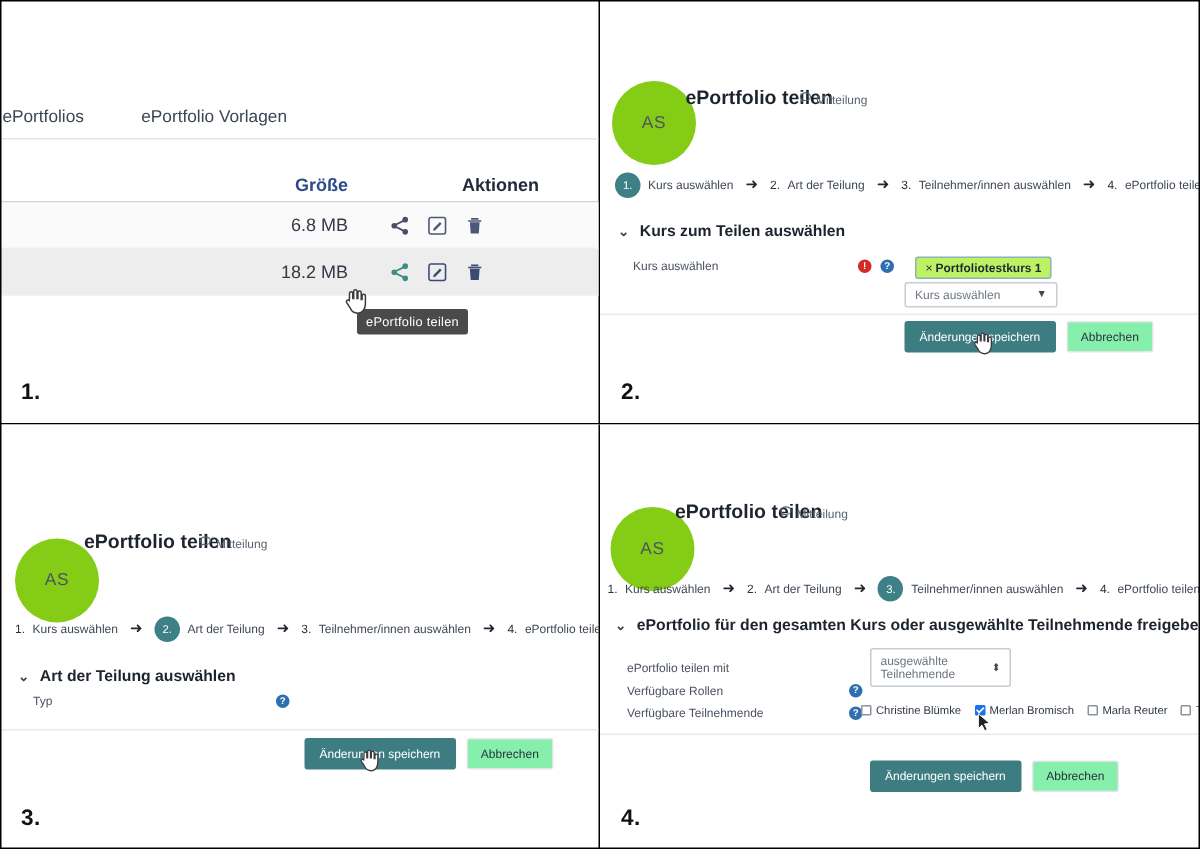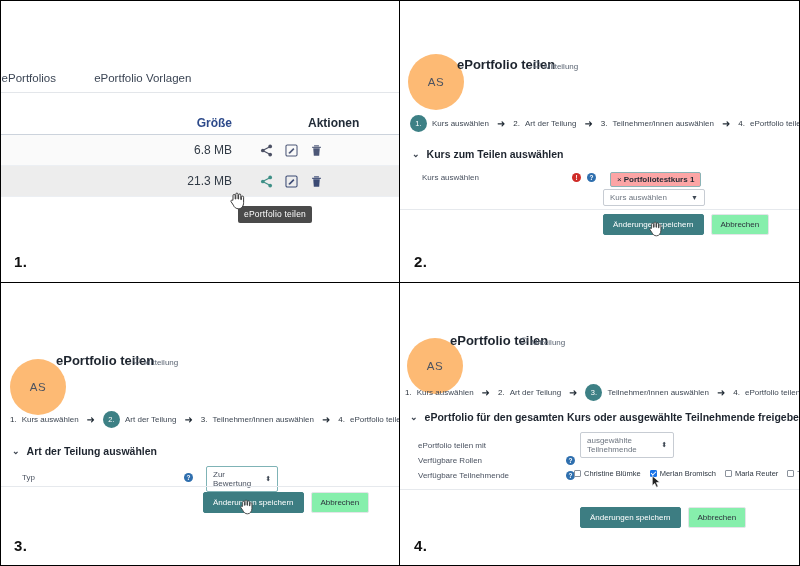--- a/index.html
+++ b/index.html
@@ -74,21 +74,21 @@
     font-size: 8.5px; padding: 3px 6px 4px 6px;
     border-radius: 2px; white-space: nowrap;
     letter-spacing: .2px; z-index: 20;
   }
   .cursor-hand { position: absolute; z-index: 22; }
 
   
   .avatar {
     position: absolute;
     width: 56px; height: 56px; border-radius: 50%;
-    background: #fdba74;
+    background: #84cc16;
     display: flex; align-items: center; justify-content: center;
     font-size: 11.5px; color: #4c5360; letter-spacing: .5px;
   }
   .dlg-title {
     position: absolute;
     font-size: 13px; font-weight: bold; color: #1d242e;
     white-space: nowrap;
   }
   .dlg-sub {
     position: absolute;
@@ -126,21 +126,21 @@
     width: 9px; height: 9px; border-radius: 50%;
     display: inline-flex; align-items: center; justify-content: center;
     font-size: 6.5px; font-weight: bold; color: #fff; flex: none;
   }
   .help-ico { background: #2f6fae; }
   .err-ico  { background: #cf2c28; }
 
   .pill {
     display: inline-block;
     border: 1px solid #8ab3b6;
-    background: #fca5a5;
+    background: #bef264;
     font-size: 8px; font-weight: bold; color: #1f2933;
     padding: 2px 6px; border-radius: 2px; white-space: nowrap;
   }
   .pill .x { font-weight: normal; margin-right: 2px; }
 
   .select-box {
     display: inline-flex; align-items: center; justify-content: space-between;
     border: 1px solid #c7ccd3; background: #fff;
     font-size: 8px; color: #79818d;
     padding: 3px 6px; border-radius: 2px;
@@ -214,21 +214,21 @@
             <svg width="13" height="13" viewBox="0 0 16 16" fill="#4c5777">
               <path d="M5 1.6h6v1.4H5z"></path>
                 <path d="M2.6 3.4h10.8v1.4H2.6z"></path>
               <path d="M4 5.2h8l-.7 9.2H4.7z"></path>
             </svg>
           </span>
         </div>
       </div>
 
       <div class="p1-row hl">
-        <div class="td-size">21.3 MB</div>
+        <div class="td-size">18.2 MB</div>
         <div class="td-act">
           <span class="ico">
             <svg width="13" height="13" viewBox="0 0 16 16" fill="#3d8f86">
               <circle cx="12.5" cy="3" r="2.3"></circle>
                 <circle cx="12.5" cy="13" r="2.3"></circle>
                 <circle cx="3.5" cy="8" r="2.3"></circle>
               <path d="M5 7L11 4M5 9L11 12" stroke="#3d8f86" stroke-width="1.5" fill="none"></path>
             </svg>
           </span>
           <span class="ico">
@@ -367,26 +367,20 @@
     </div>
 
     <div class="section-head" style="left:12px; top:162px;">
       <span class="chev">⌄</span>
       <span>Art der Teilung auswählen</span>
     </div>
 
     <div class="frow" style="left:0; top:180px;">
       <span class="flabel" style="margin-left:22px; width:162px;">Typ</span>
       <span class="help-ico">?</span>
-      <span style="margin-left:13px;">
-        <span class="select-box focus" style="width:72px;">
-          <span>Zur Bewertung</span>
-          <span class="caret" style="margin-left:6px;">⬍</span>
-        </span>
-      </span>
     </div>
 
     <div class="divider" style="top:203px;"></div>
 
     <div class="btnrow" style="left:203px; top:209px;">
       <button class="btn btn-primary">Änderungen speichern</button>
       <button class="btn btn-secondary">Abbrechen</button>
     </div>
 
     <span class="cursor-hand" style="left:240px; top:216px;">

